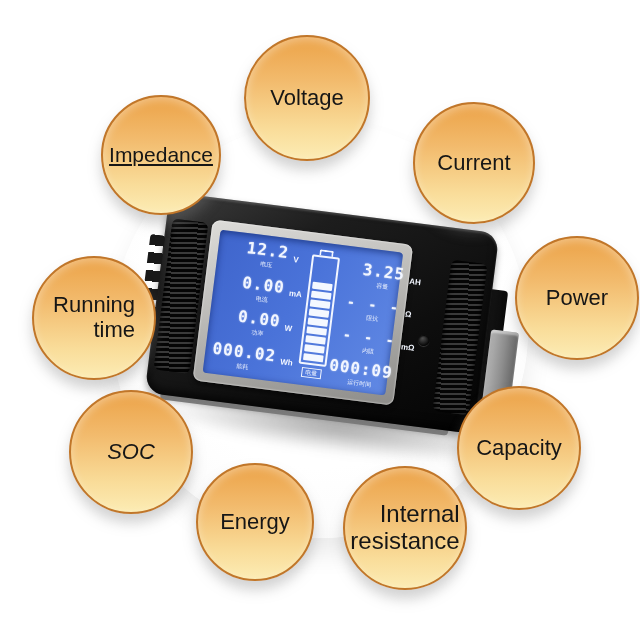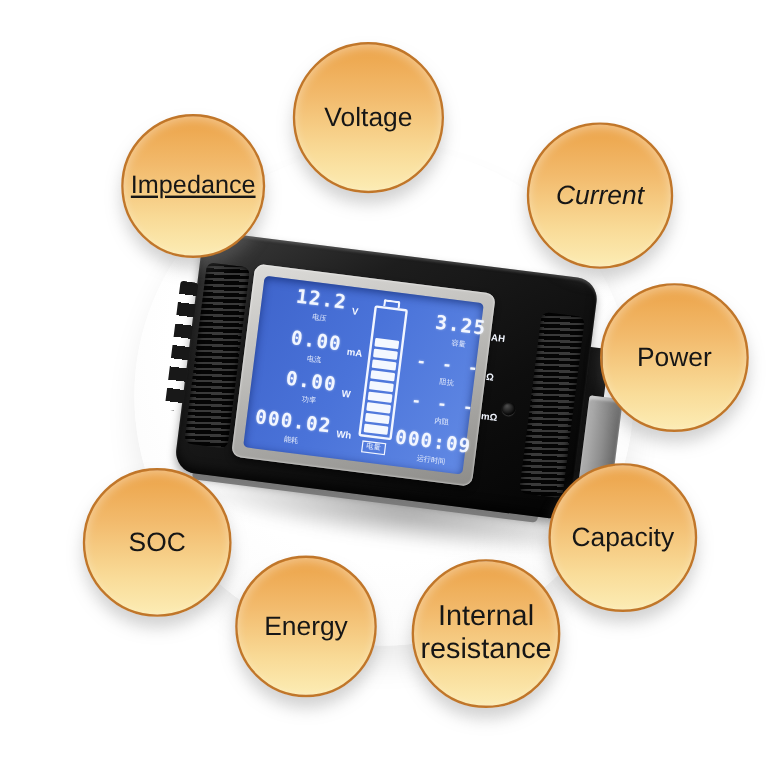--- a/index.html
+++ b/index.html
@@ -62,31 +62,31 @@
         display:flex;flex-direction:column-reverse;gap:2px;}
   .bat-bar{height:7px;background:#f4f8ff;border-radius:1px;}
   .bat-label{margin-top:3px;min-width:18px;border:1px solid #f2f6ff;font-size:6px;
         text-align:center;line-height:1.4;font-family:"DejaVu Sans",sans-serif;}
   .reset-btn{position:absolute;right:56px;top:110px;width:11px;height:11px;border-radius:50%;
         background:radial-gradient(circle at 35% 30%,#525252,#0a0a0a 70%);
         box-shadow:0 1px 1px rgba(255,255,255,0.18), inset 0 1px 2px #000;}
 
   
   .bubble{position:absolute;z-index:3;border-radius:50%;
-        display:flex;align-items:center;justify-content:center;text-align:center;
+        display:flex;align-items:center;justify-content:center;text-align:right;
         color:#161616;border:2px solid #c0762a;box-sizing:border-box;
         background:linear-gradient(180deg,#eca348 0%,#f2ba6c 35%,#f9dc99 75%,#fcecb4 100%);
         box-shadow:0 9px 13px rgba(125,125,125,0.35), inset 0 3px 8px rgba(255,255,255,0.35);
         font-size:22px;line-height:1.12;}
   .b-voltage   {left:244px;top:35px; width:126px;height:126px;}
   .b-impedance {left:101px;top:95px; width:120px;height:120px;font-size:21px;text-decoration:underline;}
-  .b-current   {left:439px;top:102px;width:122px;height:122px;font-style:italic;}
+  .b-current   {left:413px;top:102px;width:122px;height:122px;}
   .b-running   {left:32px; top:256px;width:124px;height:124px;padding:0 22px;}
-  .b-power     {left:500px;top:236px;width:124px;height:124px;}
-  .b-soc       {left:69px; top:390px;width:124px;height:124px;}
+  .b-power     {left:515px;top:236px;width:124px;height:124px;}
+  .b-soc       {left:69px; top:390px;width:124px;height:124px;font-style:italic;}
   .b-capacity  {left:457px;top:386px;width:124px;height:124px;}
   .b-energy    {left:196px;top:463px;width:118px;height:118px;}
   .b-internal  {left:343px;top:466px;width:124px;height:124px;font-size:24px;padding:0 8px;}
 </style>
 </head>
 <body>
 
 <div class="scene">
 
   <div class="blob"></div>
@@ -169,19 +169,20 @@
 
         </div>
       </div>
     </div>
     <div class="reset-btn"></div>
   </div>
 
   <div class="bubble b-voltage">Voltage</div>
   <div class="bubble b-impedance">Impedance</div>
   <div class="bubble b-current">Current</div>
+  <div class="bubble b-running">Running time</div>
   <div class="bubble b-power">Power</div>
   <div class="bubble b-soc">SOC</div>
   <div class="bubble b-energy">Energy</div>
   <div class="bubble b-capacity">Capacity</div>
   <div class="bubble b-internal">Internal resistance</div>
 
 </div>
 
 </body></html>

